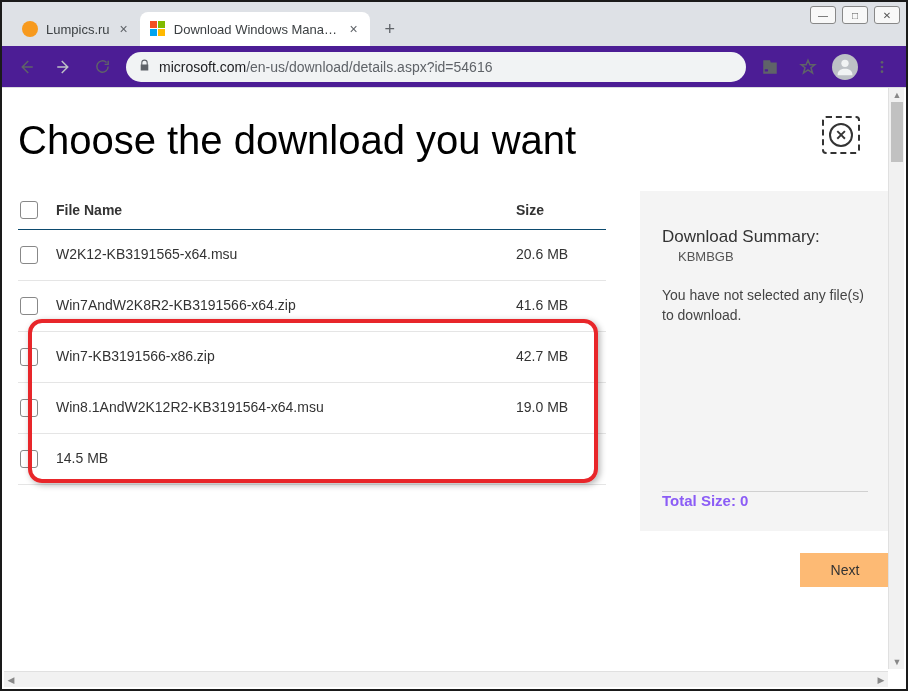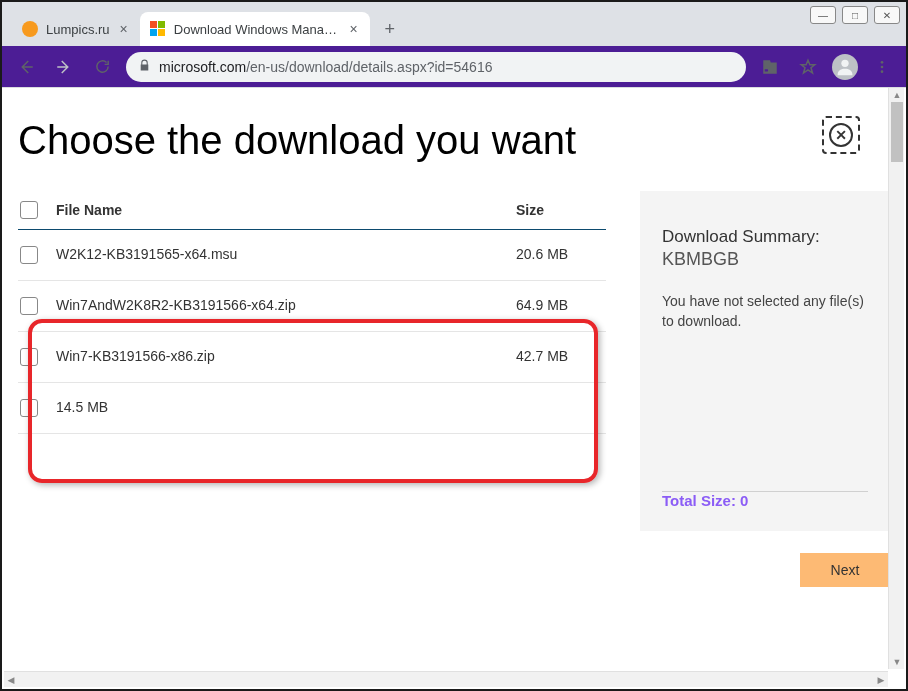--- a/index.html
+++ b/index.html
@@ -210,21 +210,21 @@
   }
   
   .summary-box {
     background: #f4f4f4;
     padding: 36px 22px 22px 22px;
     min-height: 340px;
     display:flex;
     flex-direction:column;
   }
   .summary-title { font-size: 17px; color: #333; margin-bottom: 2px; }
-  .summary-sub { font-size: 18px; color: #555; margin-bottom: 22px; }
+  .summary-sub { font-size: 13px; color: #555; margin-bottom: 22px; margin-left: 16px; }
   .summary-msg { font-size: 14px; color: #444; line-height: 1.4; }
   .summary-total {
     margin-top: auto;
     padding-top: 0;
     border-top: 1px solid #d0d0d0;
     font-size: 15px;
     font-weight: 600;
     color: #8b5cf6;
   }
   .next-btn {
@@ -372,28 +372,35 @@
               <div class="checkbox"></div>
             </div>
           <div class="name-col">W2K12-KB3191565-x64.msu</div>
           <div class="size-col">20.6 MB</div>
         </div>
         <div class="file-row">
           <div class="cb-col">
               <div class="checkbox"></div>
             </div>
           <div class="name-col">Win7AndW2K8R2-KB3191566-x64.zip</div>
-          <div class="size-col">64.9 MB</div>
+          <div class="size-col">41.6 MB</div>
         </div>
         <div class="file-row">
           <div class="cb-col">
               <div class="checkbox"></div>
             </div>
           <div class="name-col">Win7-KB3191566-x86.zip</div>
           <div class="size-col">42.7 MB</div>
+        </div>
+        <div class="file-row">
+          <div class="cb-col">
+              <div class="checkbox"></div>
+            </div>
+          <div class="name-col">Win8.1AndW2K12R2-KB3191564-x64.msu</div>
+          <div class="size-col">19.0 MB</div>
         </div>
         <div class="file-row">
           <div class="cb-col">
               <div class="checkbox"></div>
             </div>
           <div class="size-col">14.5 MB</div>
         </div>
 
         <div class="highlight-box"></div>
       </div>

